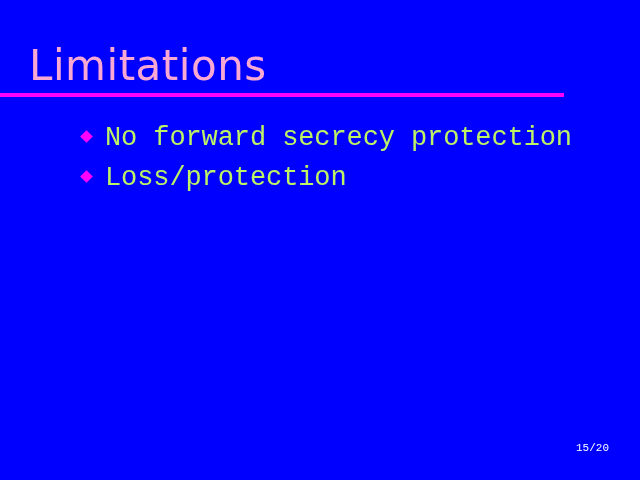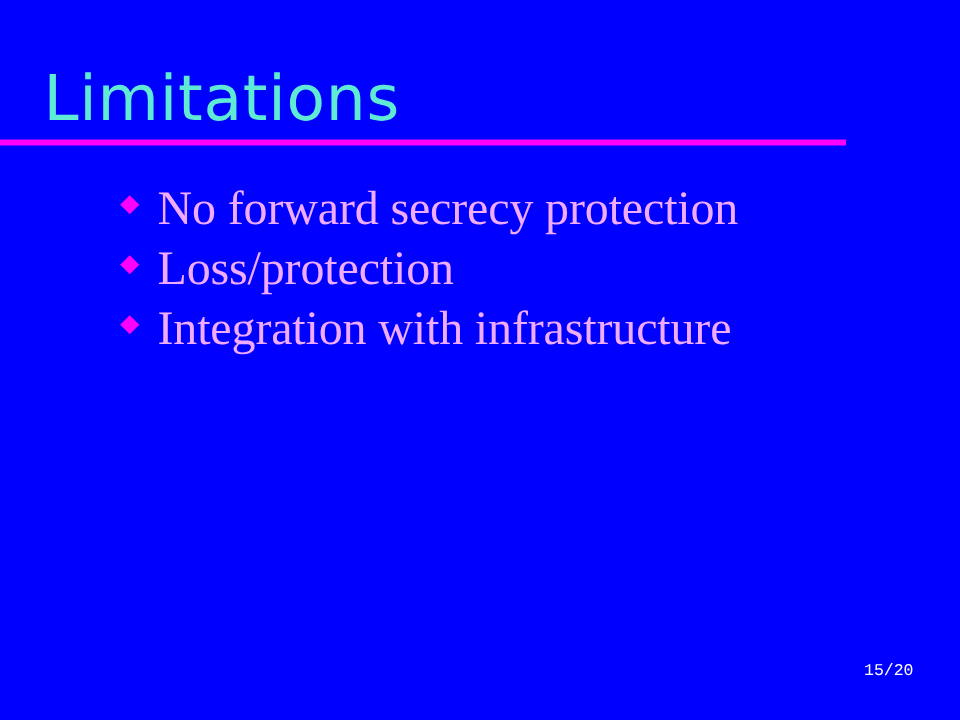--- a/index.html
+++ b/index.html
@@ -19,21 +19,21 @@
     height: 480px;
     background: #0000ff;
     overflow: hidden;
   }
 
   
   #slide-title {
     position: absolute;
     left: 29px;
     top: 42px;
-    color: #5eead4;
+    color: #f9a8d4;
     font-family: "DejaVu Sans", sans-serif;
     font-size: 42px;
     line-height: 48px;
     font-weight: normal;
     letter-spacing: 0.5px;
     white-space: nowrap;
     margin: 0;
   }
 
   
@@ -73,23 +73,23 @@
     left: 2px;
     top: 14px;
     width: 9px;
     height: 9px;
     background: #ff00ff;
     transform: rotate(45deg);
     display: block;
   }
   .bullet-text {
     flex: 1 1 auto;
-    color: #f0abfc;
-    font-family: Liberation Serif, serif;
-    font-size: 32px;
+    color: #bef264;
+    font-family: Liberation Mono, monospace;
+    font-size: 27px;
     line-height: 32px;
     letter-spacing: -0.1px;
     white-space: nowrap;
   }
 
   
   #page-number {
     position: absolute;
     right: 31px;
     bottom: 26px;
@@ -119,24 +119,18 @@
       <span class="bullet-text">No forward secrecy protection</span>
     </li>
 
     <li class="bullet-row">
       <span class="bullet-marker">
           <i></i>
         </span>
       <span class="bullet-text">Loss/protection</span>
     </li>
 
-    <li class="bullet-row">
-      <span class="bullet-marker">
-          <i></i>
-        </span>
-      <span class="bullet-text">Integration with infrastructure</span>
-    </li>
 
   </ul>
 
   <div id="page-number">15/20</div>
 
 </div>
 
 </body></html>

